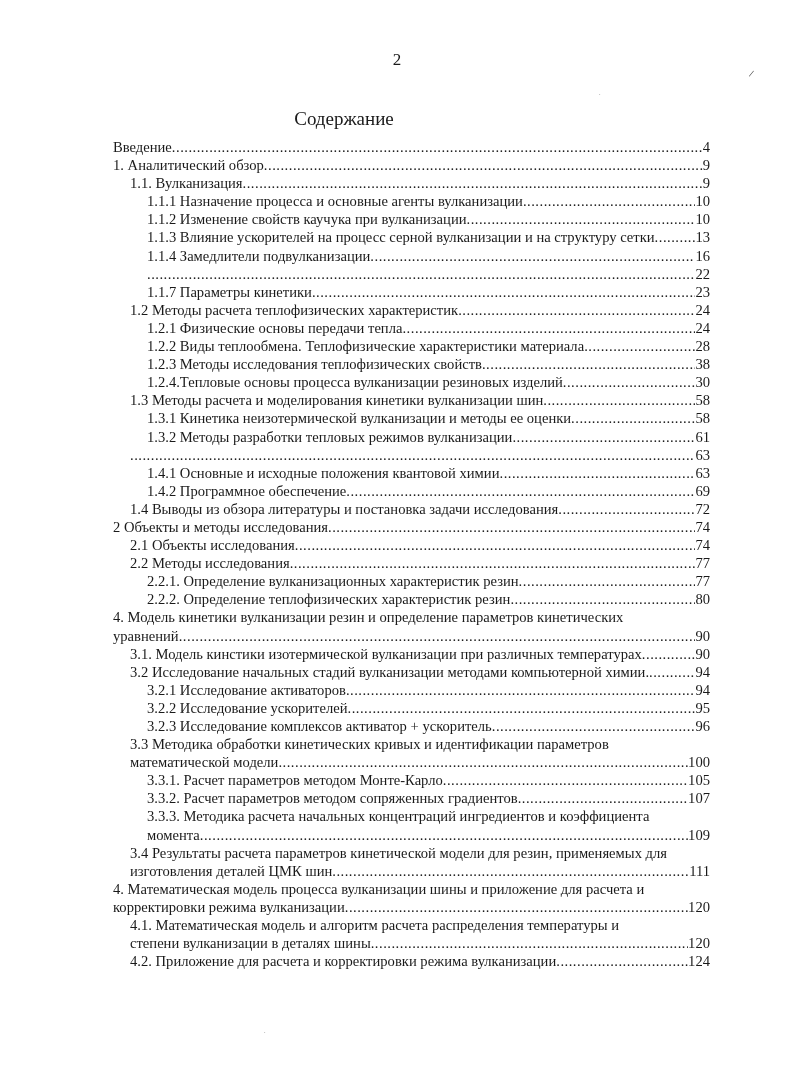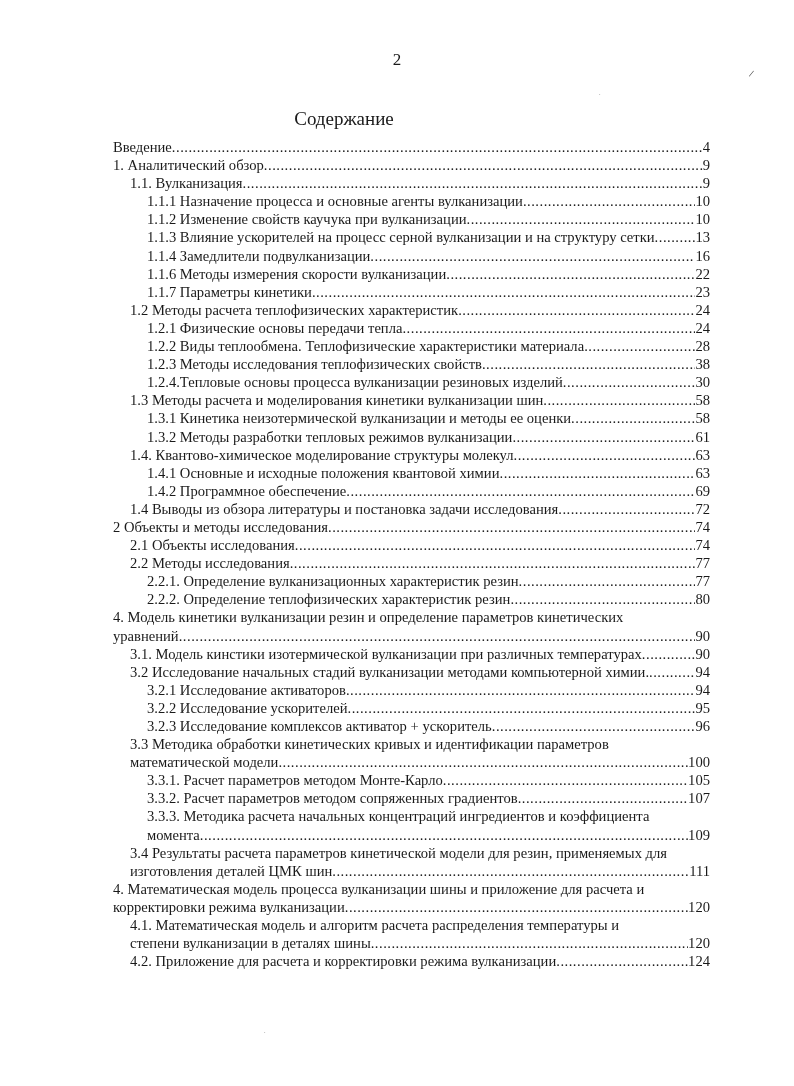--- a/index.html
+++ b/index.html
@@ -117,21 +117,20 @@
       <span class="label">1.1.3 Влияние ускорителей на процесс серной вулканизации и на структуру сетки</span>
       <span class="leader"></span>
       <span class="page">13</span>
     </div>
     <div class="toc-row l3">
       <span class="label">1.1.4 Замедлители подвулканизации</span>
       <span class="leader"></span>
       <span class="page">16</span>
     </div>
     <div class="toc-row l3">
-      <span class="label">1.1.6 Методы измерения скорости вулканизации</span>
       <span class="leader"></span>
       <span class="page">22</span>
     </div>
     <div class="toc-row l3">
       <span class="label">1.1.7 Параметры кинетики</span>
       <span class="leader"></span>
       <span class="page">23</span>
     </div>
     <div class="toc-row l2">
       <span class="label">1.2 Методы расчета теплофизических характеристик</span>
@@ -167,21 +166,20 @@
       <span class="label">1.3.1 Кинетика неизотермической вулканизации и методы ее оценки</span>
       <span class="leader"></span>
       <span class="page">58</span>
     </div>
     <div class="toc-row l3">
       <span class="label">1.3.2 Методы разработки тепловых режимов вулканизации</span>
       <span class="leader"></span>
       <span class="page">61</span>
     </div>
     <div class="toc-row l2">
-      <span class="label">1.4.  Квантово-химическое моделирование структуры молекул</span>
       <span class="leader"></span>
       <span class="page">63</span>
     </div>
     <div class="toc-row l3">
       <span class="label">1.4.1 Основные и исходные положения квантовой химии</span>
       <span class="leader"></span>
       <span class="page">63</span>
     </div>
     <div class="toc-row l3">
       <span class="label">1.4.2 Программное обеспечение</span>

